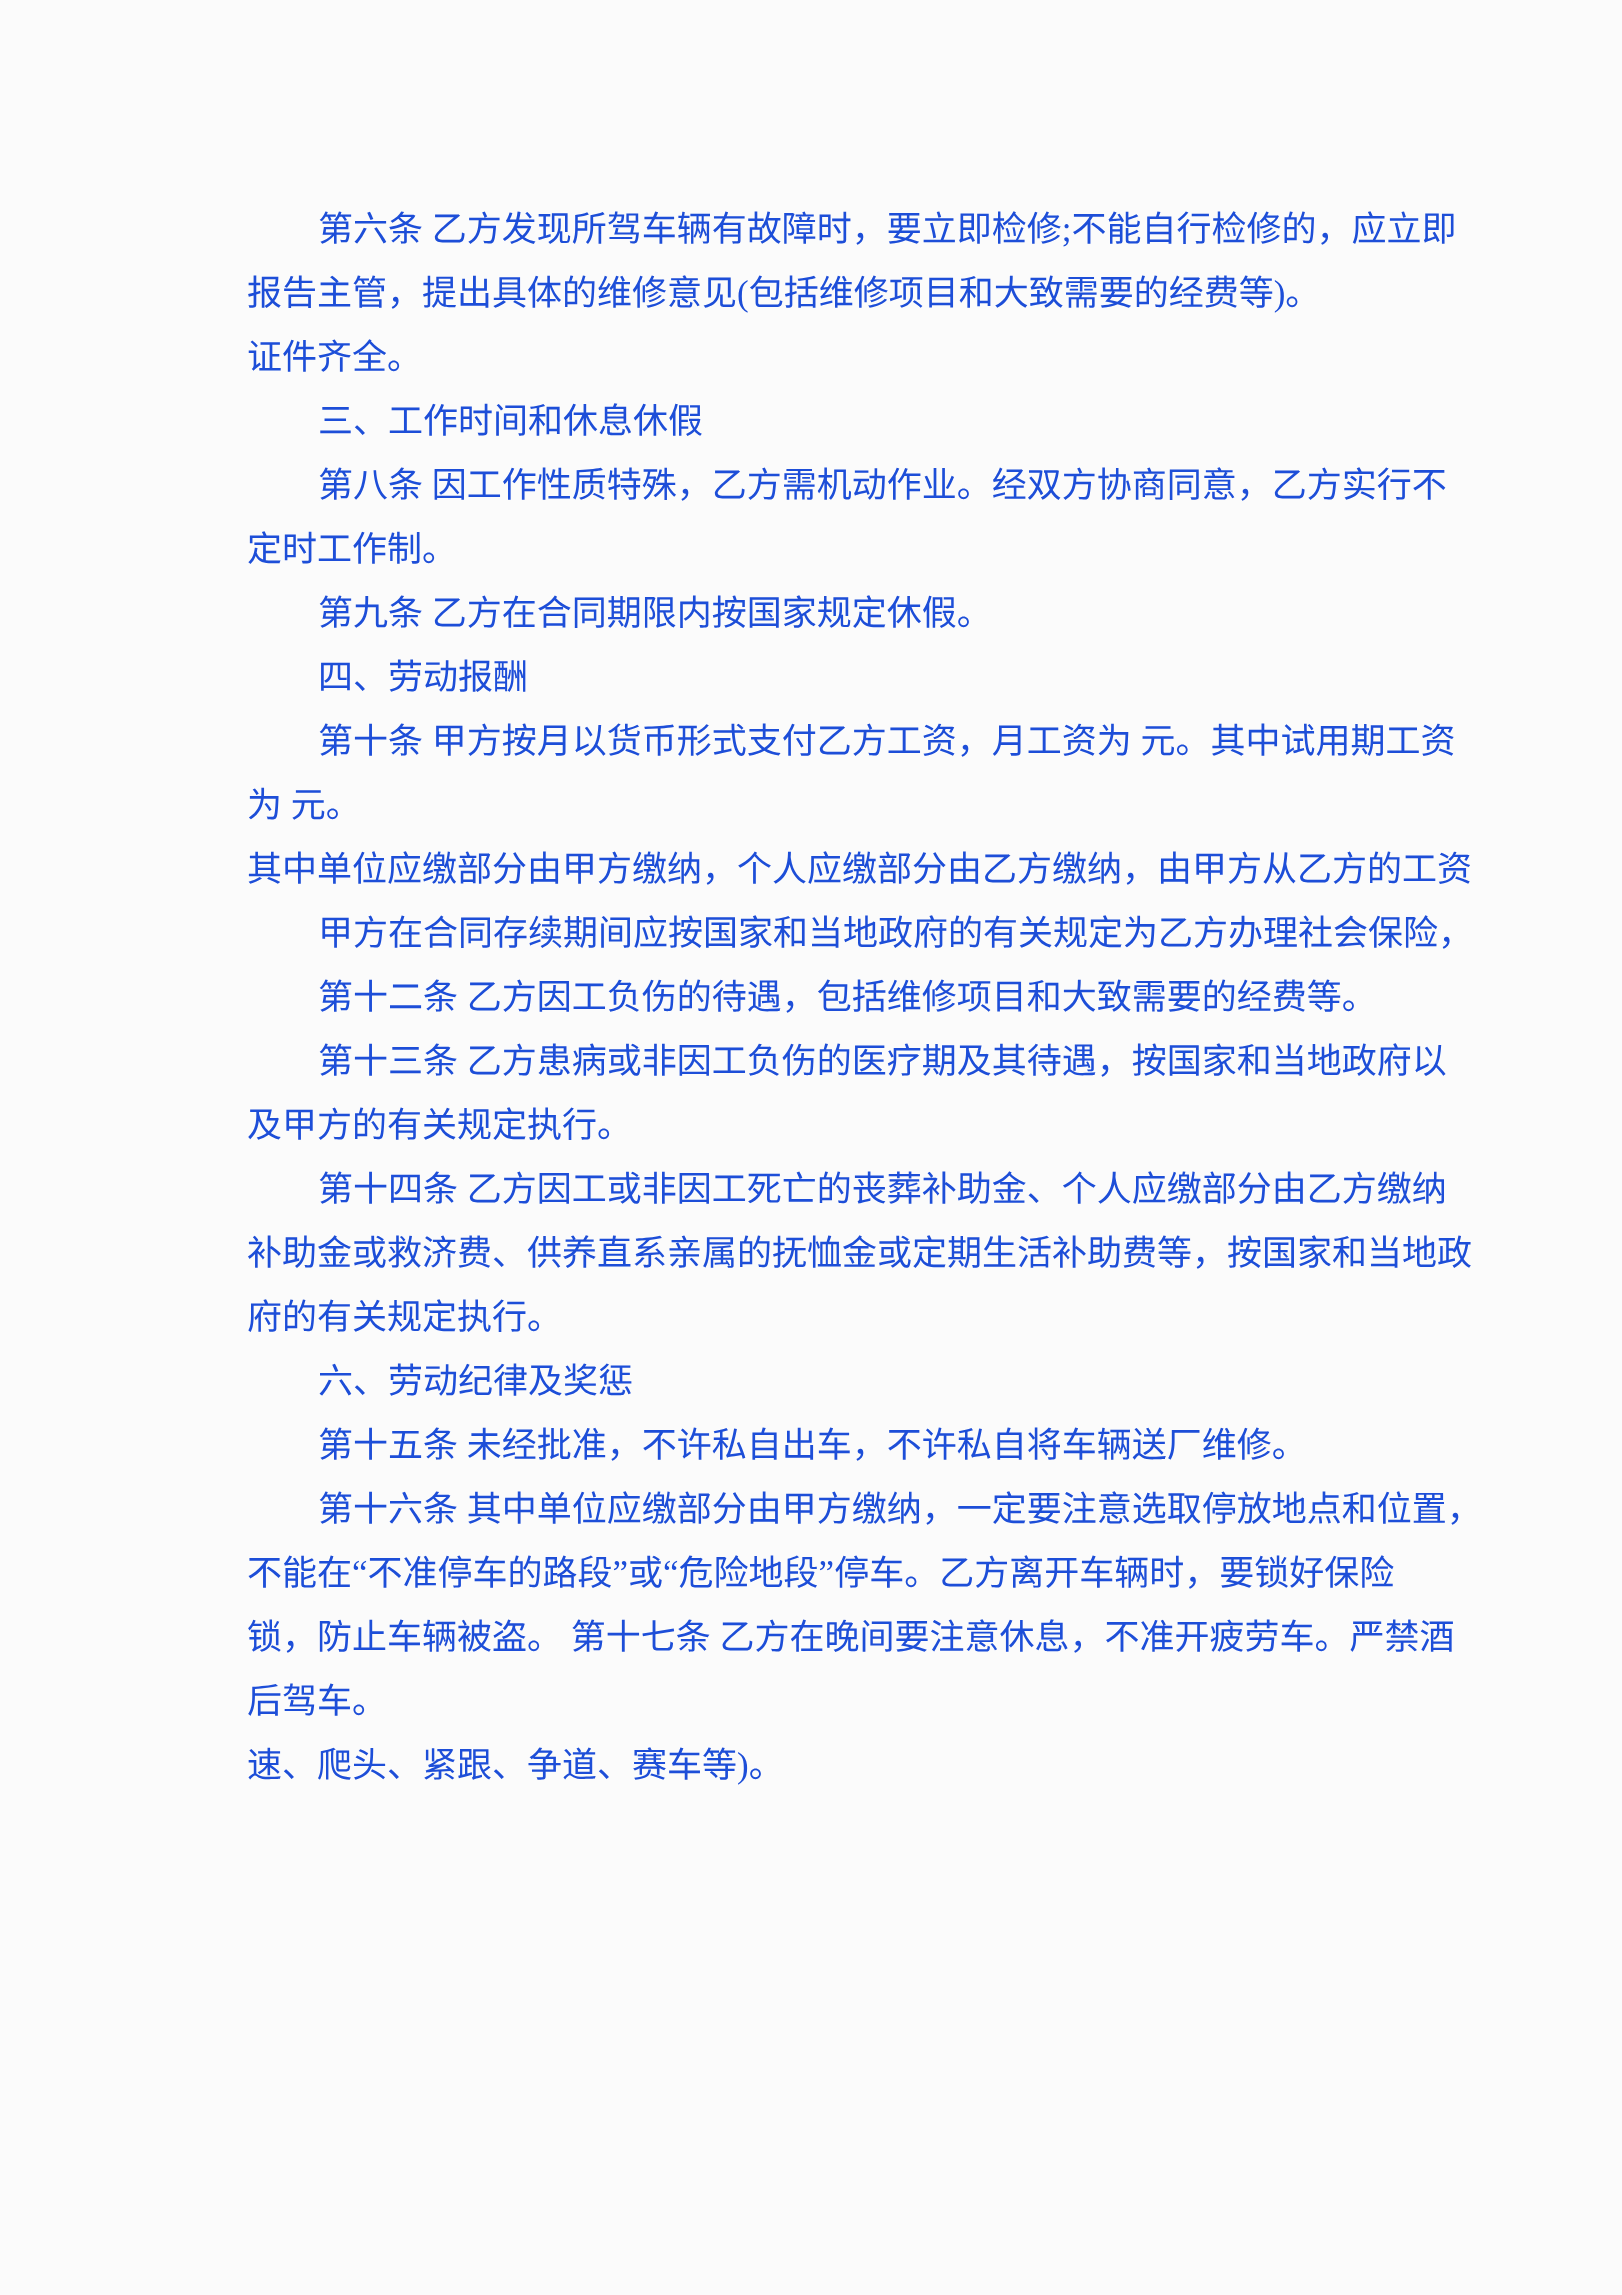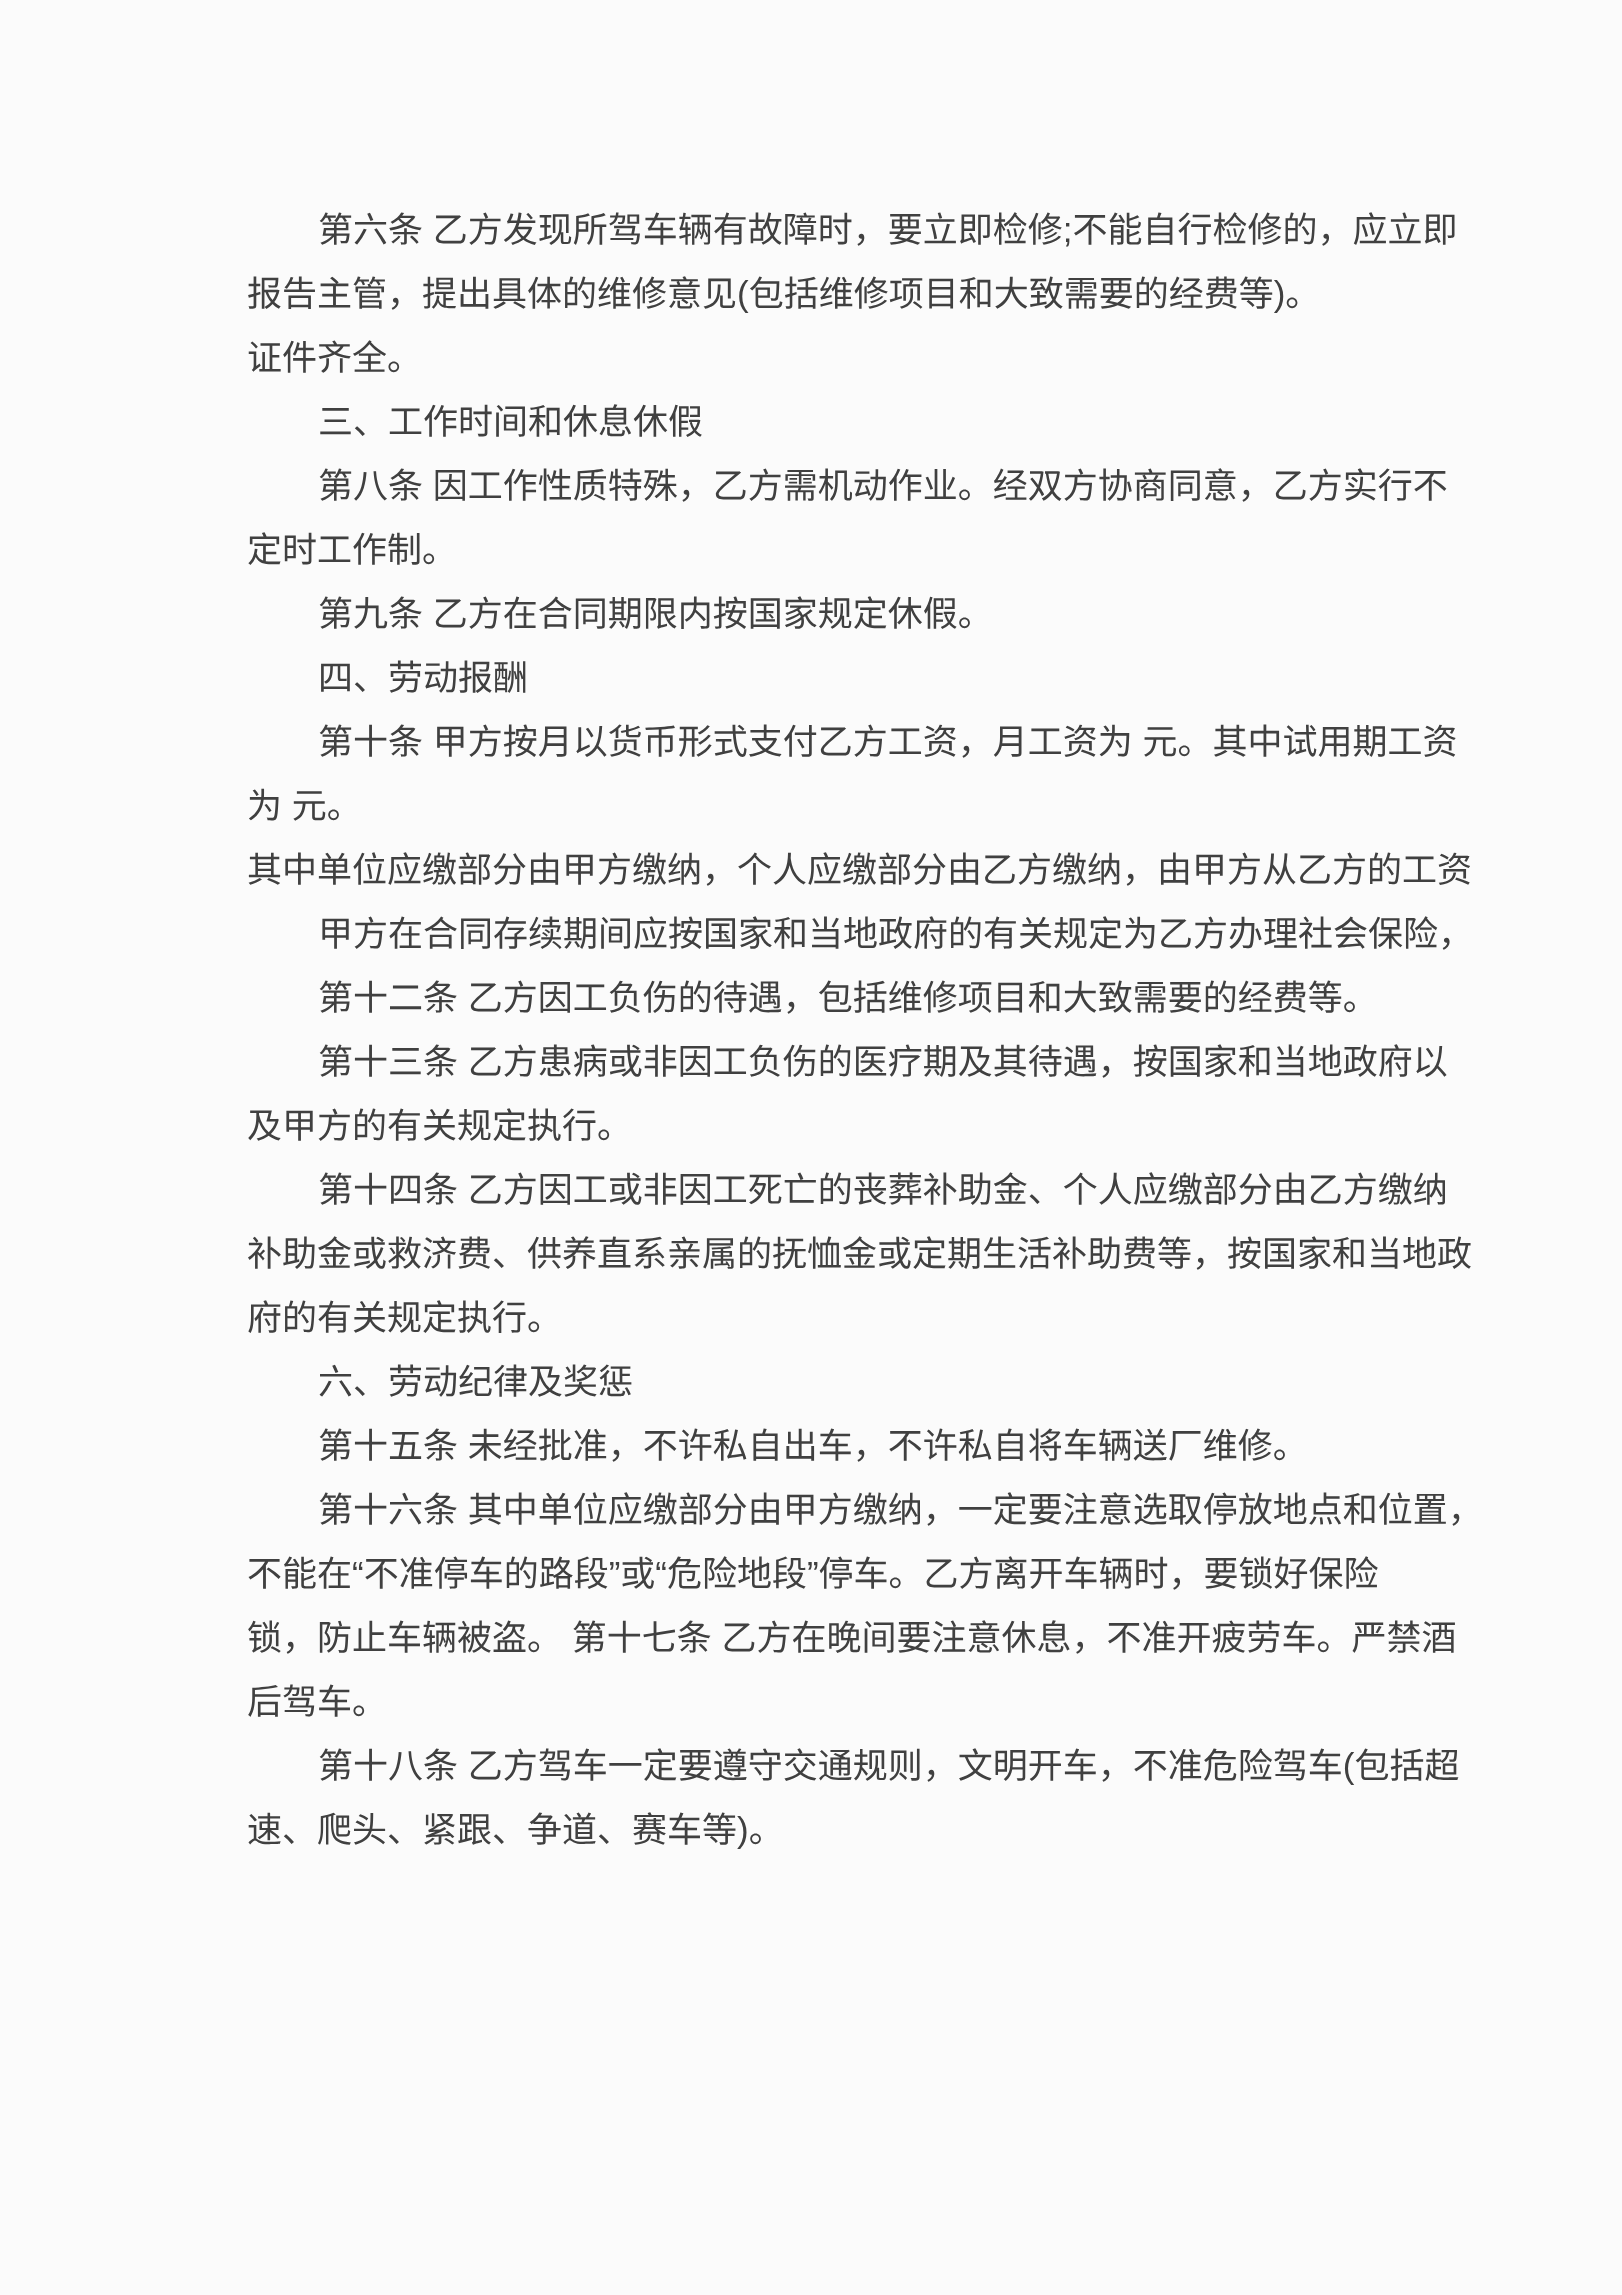--- a/index.html
+++ b/index.html
@@ -15,24 +15,24 @@
   .page {
     position: relative;
     width: 1623px;
     height: 2295px;
     background: #fbfbfb;
     overflow: hidden;
   }
   .content {
     box-sizing: border-box;
     padding: 198px 236px 0 247px;
-    font-family: Liberation Sans, sans-serif;
+    font-family: Liberation Serif, serif;
     font-size: 35px;
     line-height: 64px;
-    color: #404040;
+    color: #1d4ed8;
     text-align: left;
   }
   .line {
     white-space: pre;
     height: 64px;
   }
   .line.indent {
     text-indent: 71px;
   }
 </style>
@@ -58,17 +58,16 @@
     <div class="line">及甲方的有关规定执行。</div>
     <div class="line indent">第十四条 乙方因工或非因工死亡的丧葬补助金、个人应缴部分由乙方缴纳</div>
     <div class="line">补助金或救济费、供养直系亲属的抚恤金或定期生活补助费等，按国家和当地政</div>
     <div class="line">府的有关规定执行。</div>
     <div class="line indent">六、劳动纪律及奖惩</div>
     <div class="line indent">第十五条 未经批准，不许私自出车，不许私自将车辆送厂维修。</div>
     <div class="line indent">第十六条 其中单位应缴部分由甲方缴纳，一定要注意选取停放地点和位置，</div>
     <div class="line">不能在“不准停车的路段”或“危险地段”停车。乙方离开车辆时，要锁好保险</div>
     <div class="line">锁，防止车辆被盗。 第十七条 乙方在晚间要注意休息，不准开疲劳车。严禁酒</div>
     <div class="line">后驾车。</div>
-    <div class="line indent">第十八条 乙方驾车一定要遵守交通规则，文明开车，不准危险驾车(包括超</div>
     <div class="line">速、爬头、紧跟、争道、赛车等)。</div>
   </div>
 </div>
 
 
 </body></html>

